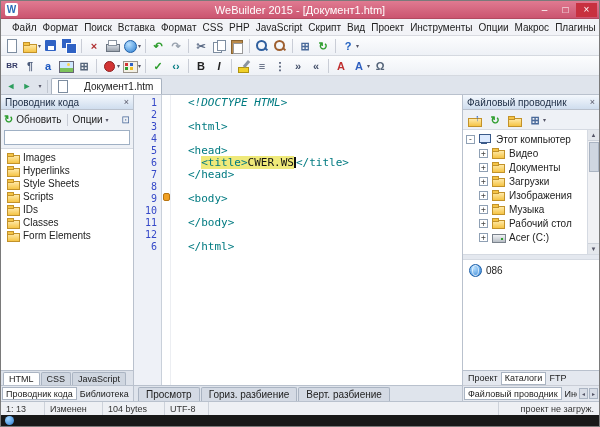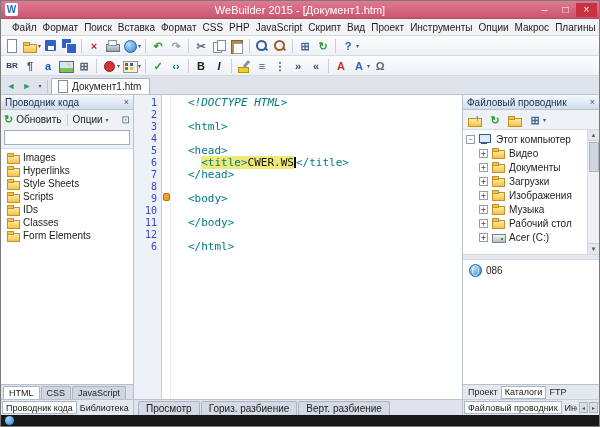--- a/index.html
+++ b/index.html
@@ -59,21 +59,21 @@
   .k-brush::after{content:"";position:absolute;left:9px;top:2px;width:3px;height:8px;background:#8a94a0;transform:rotate(40deg);}
   .k-folderup::before{content:"";position:absolute;left:1px;top:6px;width:12px;height:7px;background:linear-gradient(#ffe9a8,#f5c445);border:1px solid #c2922a;}
   .k-folderup::after{content:"↑";position:absolute;left:8px;top:-2px;font-size:9px;color:#1a56c0;font-weight:bold;}
   
   .tabbar{height:19px;background:#dfe4ec;border-bottom:1px solid #b9c1cd;display:flex;
     align-items:flex-end;padding:2px 2px 0 2px;flex:0 0 19px;}
   .nav-btn{width:16px;height:15px;text-align:center;color:#2e9e5e;font-size:9px;line-height:15px;}
   .nav-caret{width:10px;height:15px;text-align:center;color:#556;font-size:6px;line-height:15px;}
   .tab-sep{width:1px;height:13px;background:#c0c6d0;margin:0 3px 1px 2px;}
   .doc-tab{background:#fff;border:1px solid #a8b2c0;border-bottom:none;padding:1px 8px 2px 5px;
-    display:flex;align-items:center;gap:4px;font-size:10px;height:16px;border-radius:2px 2px 0 0;}
+    display:flex;align-items:center;gap:16px;font-size:10px;height:16px;border-radius:2px 2px 0 0;}
   .doc-tab .tbicon{width:11px;height:12px;}
   .doc-tab .k-page::before{left:1px;top:0;width:8px;height:11px;}
   
   .main{flex:1;display:flex;min-height:0;}
   
   .left-panel{width:133px;flex:0 0 133px;display:flex;flex-direction:column;border-right:1px solid #b9c1cd;background:#eef1f6;}
   .panel-header{height:15px;flex:0 0 15px;background:linear-gradient(#f4f8fd,#cfddee);border-bottom:1px solid #b9c1cd;
     display:flex;align-items:center;padding:0 4px;font-size:10px;color:#1c2c44;}
   .panel-close{margin-left:auto;color:#556;font-size:9px;}
   .panel-toolbar{height:19px;flex:0 0 19px;display:flex;align-items:center;padding:0 3px;gap:3px;font-size:10px;}
@@ -518,18 +518,26 @@
         <span class="panel-tab active">Файловый проводник</span>
           <span class="panel-tab">Инспект</span>
           <div class="tab-scroll">
           <span>◂</span>
           <span>▸</span>
         </div>
       </div>
     </div>
   </div>
 
+  <div class="statusbar" id="statusbar">
+      <div class="sb-cell" style="width: 44px;">1: 13</div>
+      <div class="sb-cell" style="width: 58px;">Изменен</div>
+      <div class="sb-cell" style="width: 62px;">104 bytes</div>
+      <div class="sb-cell" style="width: 44px;">UTF-8</div>
+      <div class="sb-cell" style="flex: 1 1 0%;"></div>
+      <div class="sb-cell last" style="width: 100px;">проект не загруж.</div>
+    </div>
 
   <div class="taskbar">
     <span class="task-globe"></span>
   </div>
 
 </div>
 
 </body></html>

